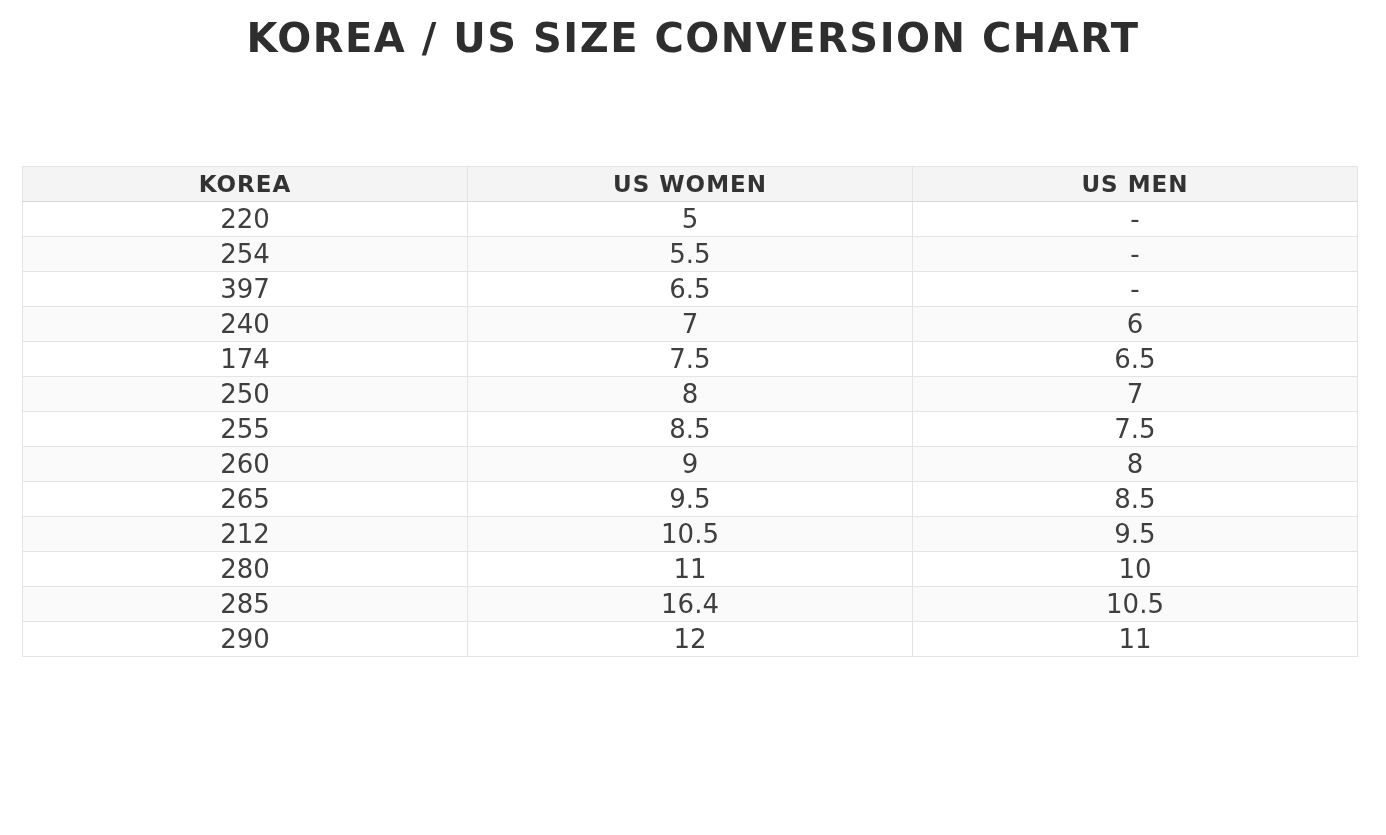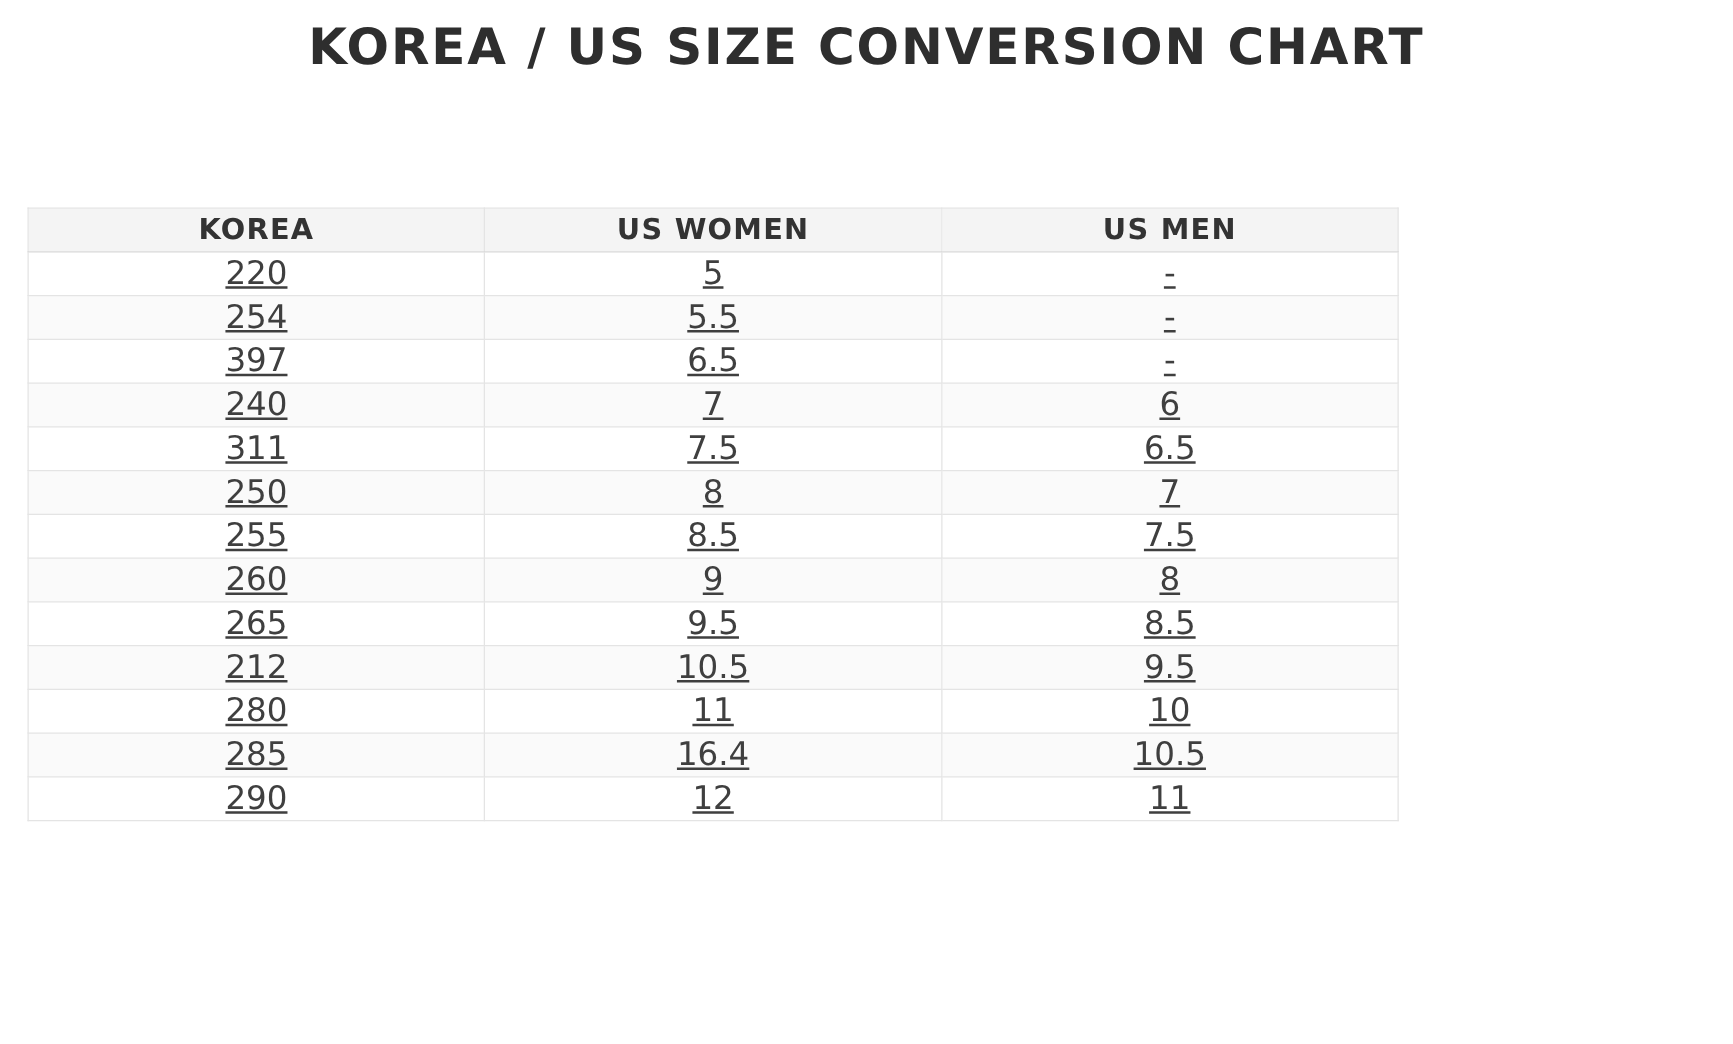--- a/index.html
+++ b/index.html
@@ -29,21 +29,21 @@
     text-align: center;
     font-size: 40px;
     line-height: 52px;
     font-weight: bold;
     letter-spacing: 1.5px;
     color: var(--title-text);
   }
   .conversion-table {
     border-collapse: collapse;
     table-layout: fixed;
-    width: 1097px;
+    width: 1336px;
     margin: 102px 28px 0 22px;
   }
   .conversion-table th,
   .conversion-table td {
     border: 1px solid var(--border);
     text-align: center;
     padding: 3px 10px;
     line-height: 28px;
     overflow: hidden;
     white-space: nowrap;
@@ -54,21 +54,20 @@
     font-size: 23px;
     font-weight: bold;
     letter-spacing: 1px;
     border-bottom-color: var(--header-border);
   }
   .conversion-table tbody td {
     background: var(--row-bg);
     color: var(--cell-text);
     font-size: 26px;
     font-weight: normal;
-    text-decoration: underline;
   }
   .conversion-table tbody tr:nth-child(even) td {
     background: var(--row-stripe-bg);
   }
 </style>
 </head>
 <body>
 
 <main>
   <h1 class="page-title">KOREA / US SIZE CONVERSION CHART</h1>
@@ -96,21 +95,21 @@
           <td>397</td>
           <td>6.5</td>
           <td>-</td>
         </tr>
         <tr>
           <td>240</td>
           <td>7</td>
           <td>6</td>
         </tr>
         <tr>
-          <td>311</td>
+          <td>174</td>
           <td>7.5</td>
           <td>6.5</td>
         </tr>
         <tr>
           <td>250</td>
           <td>8</td>
           <td>7</td>
         </tr>
         <tr>
           <td>255</td>

